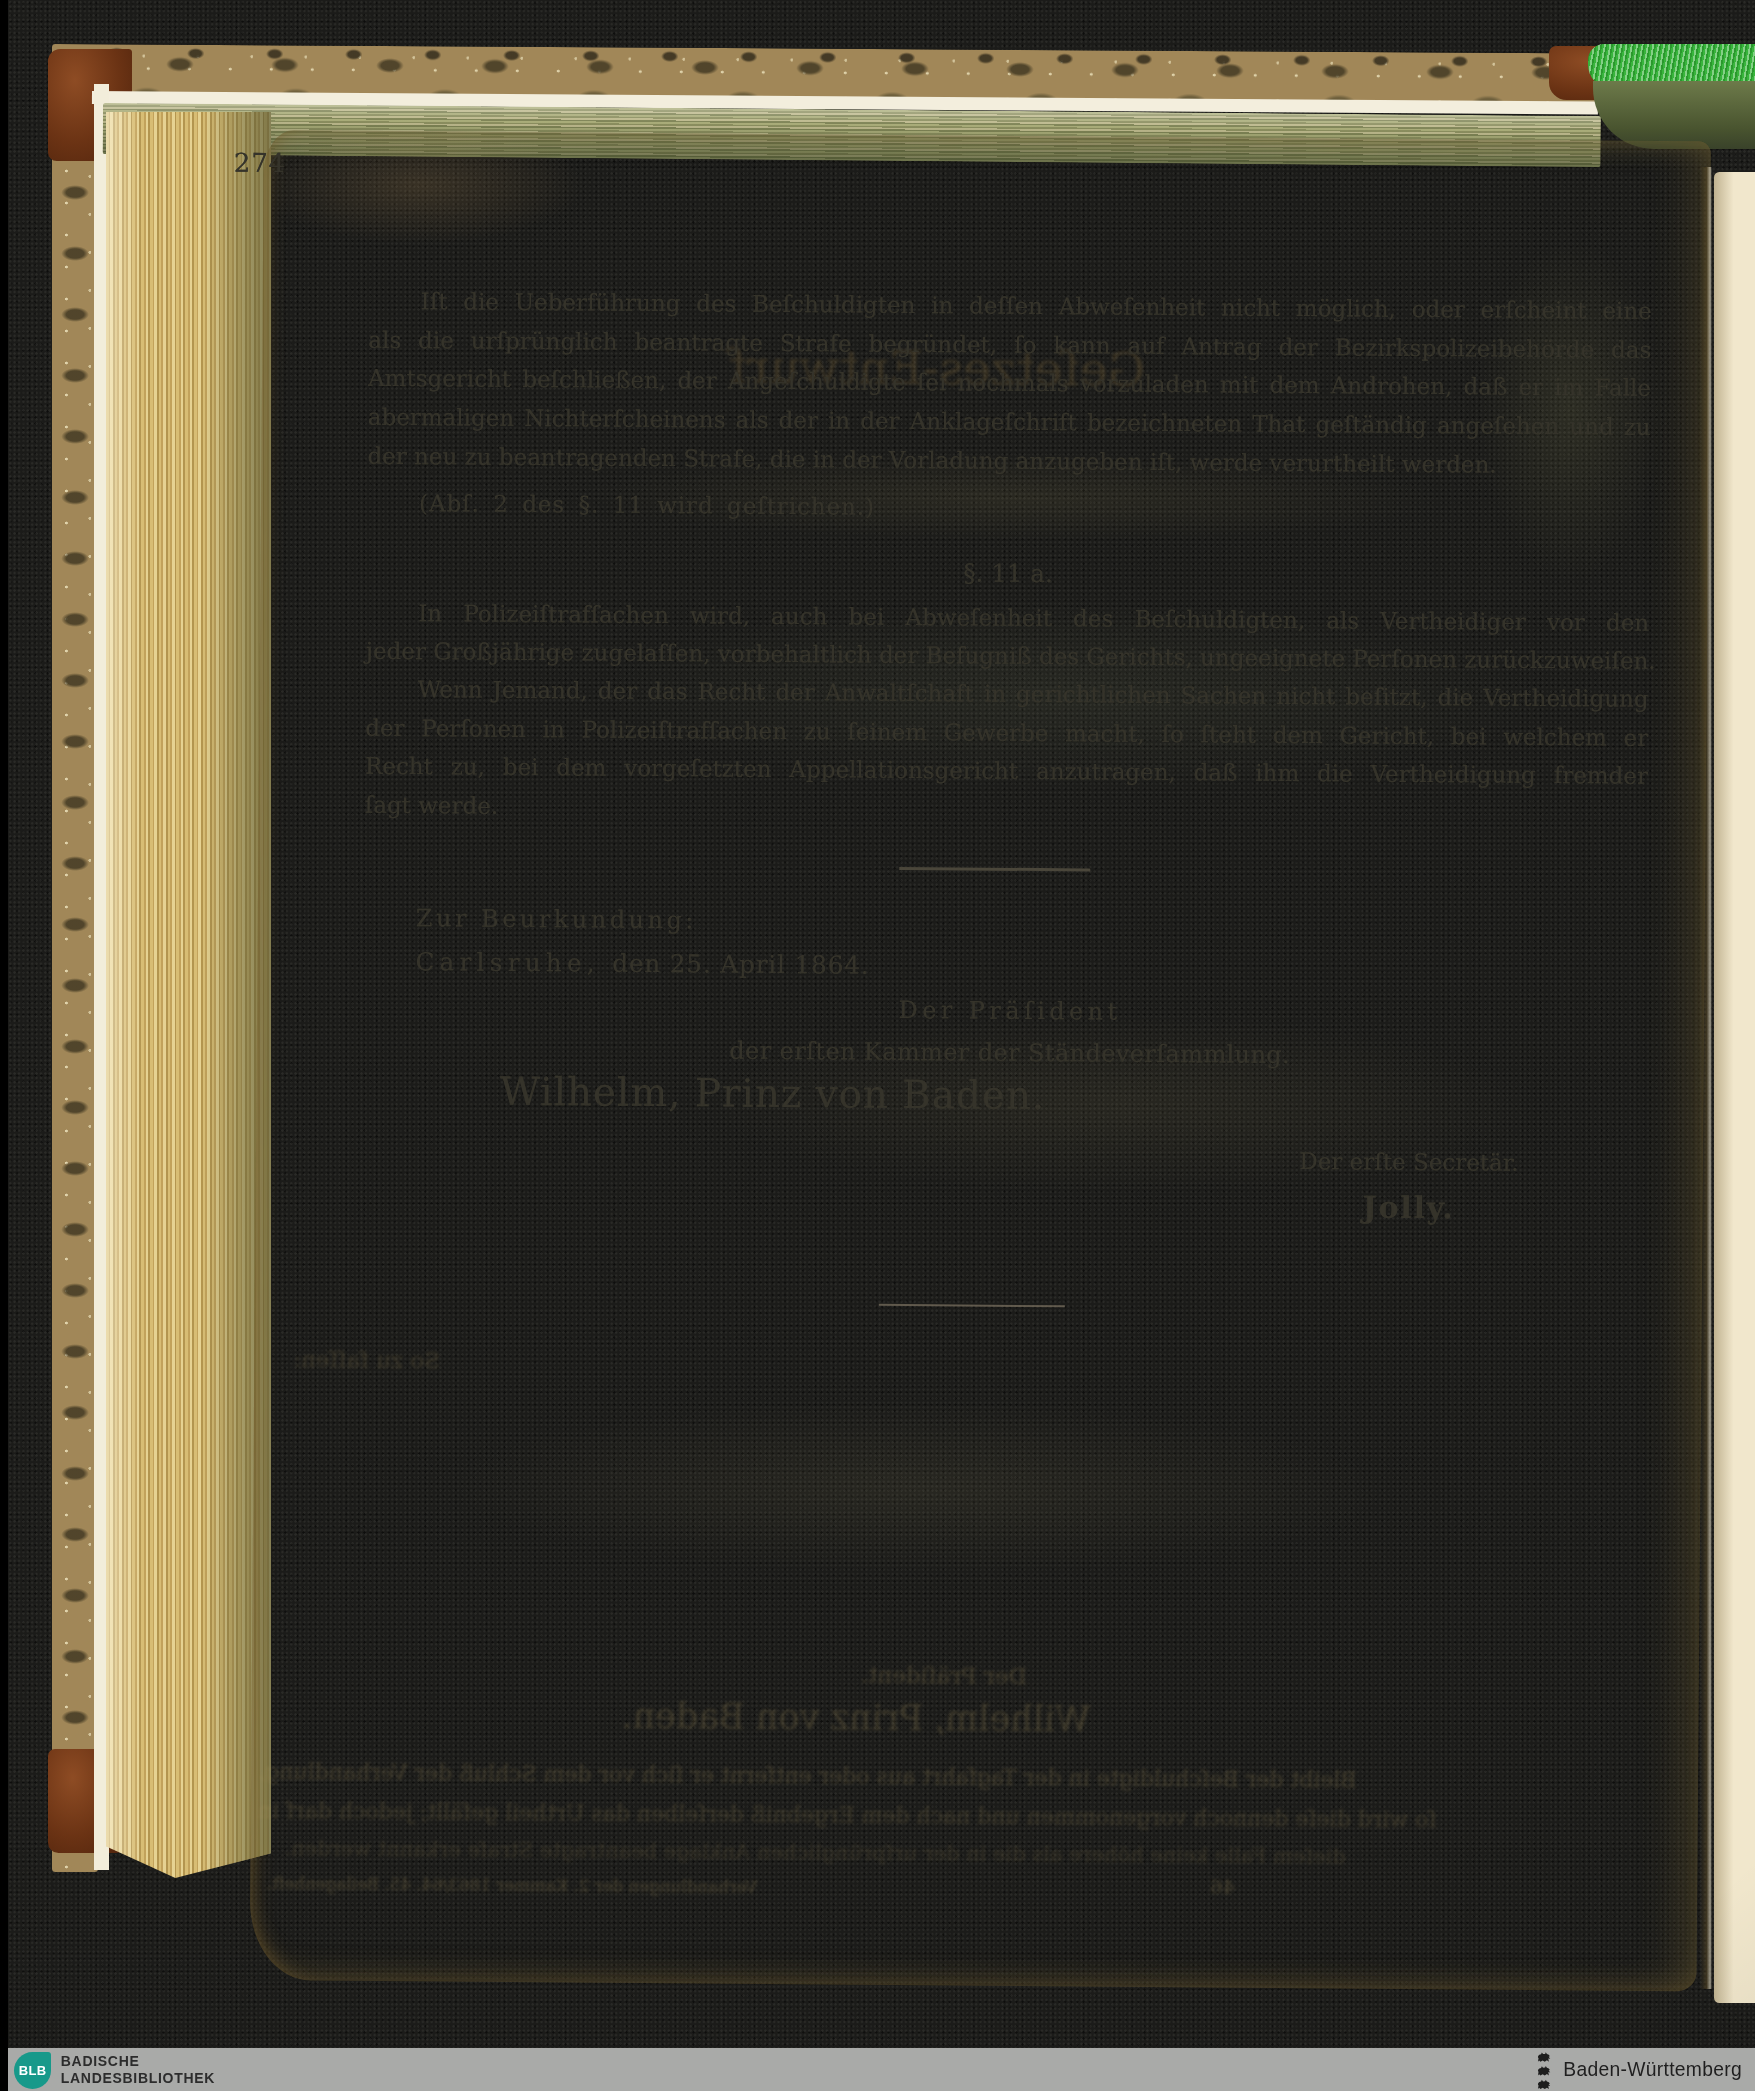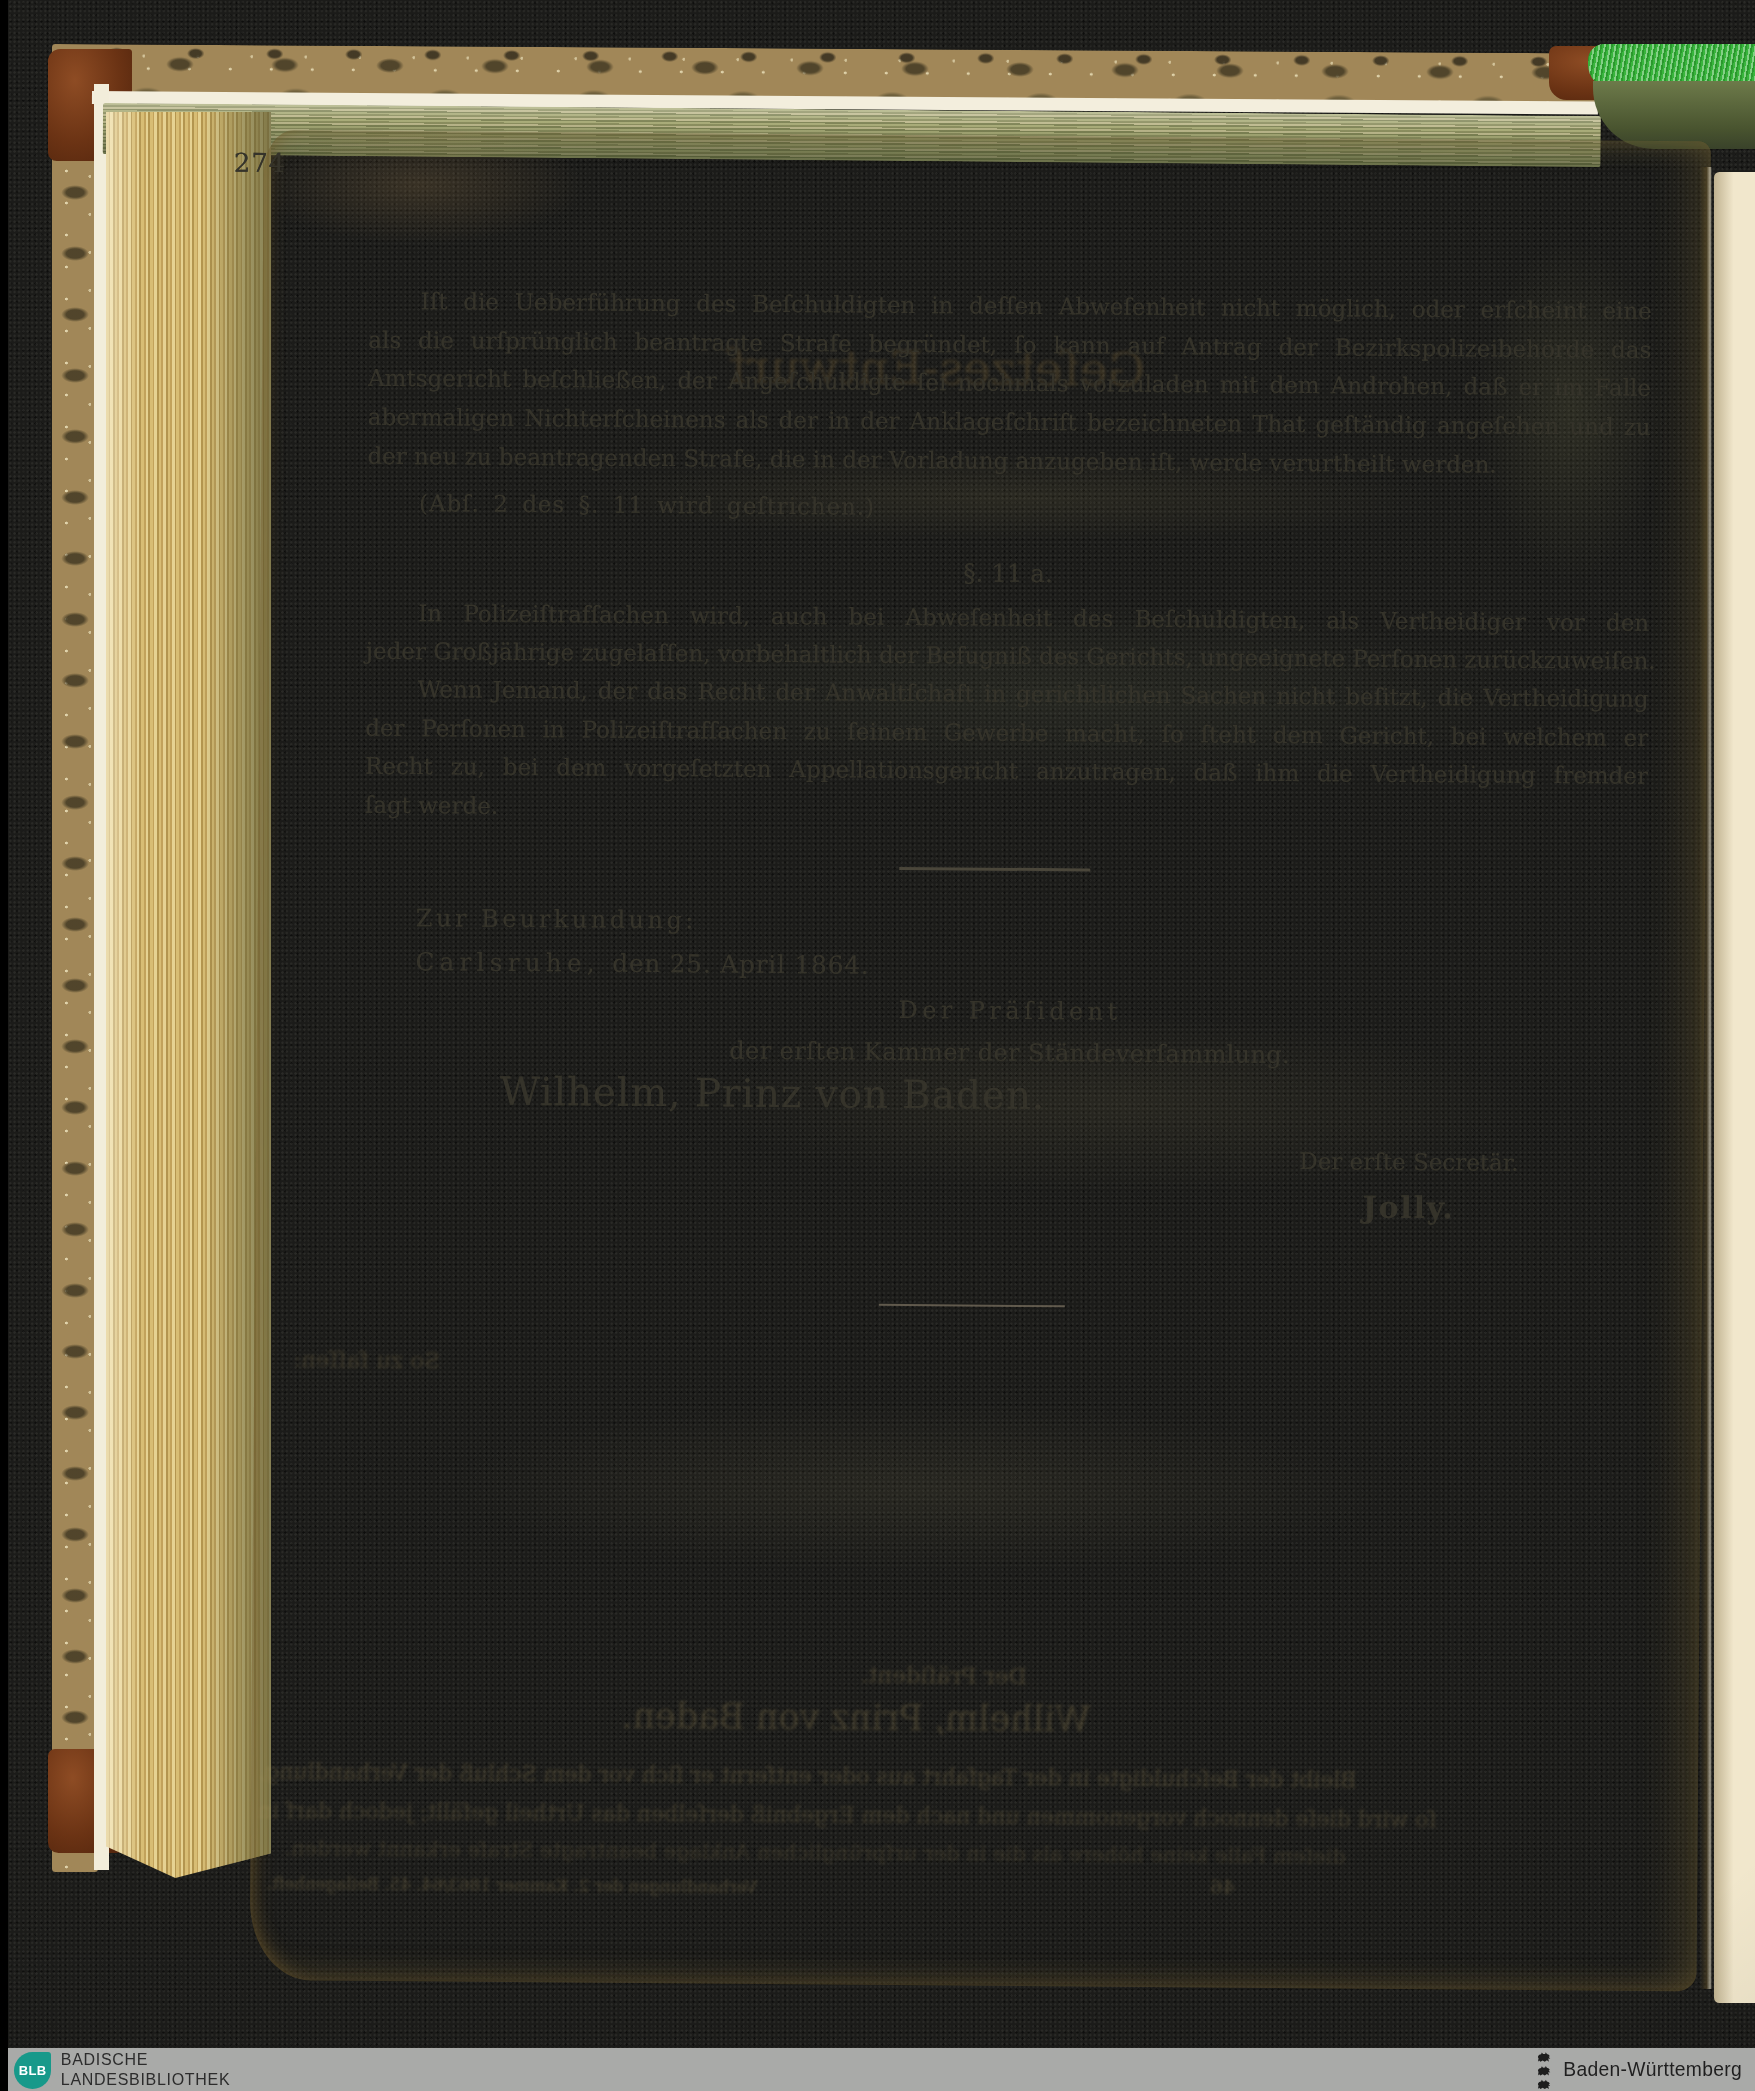--- a/index.html
+++ b/index.html
@@ -127,21 +127,21 @@
        background:radial-gradient(55% 50% at 50% 50%, rgba(150,142,100,.1), transparent 75%);}
 
   
   .footer{position:absolute;left:0;bottom:0;width:1756px;height:44px;background:#a9aaa8;
           display:flex;align-items:center;justify-content:space-between;
           font-family:"Liberation Sans",sans-serif;}
   .f-left{display:flex;align-items:center;gap:9.7px;padding-left:6.1px;}
   .blb-logo{width:37px;height:37px;background:#17998a;border-radius:50% 8% 50% 50%;
             display:flex;align-items:center;justify-content:center;
             color:#fff;font-weight:bold;font-size:13px;letter-spacing:0.4px;}
-  .lib-name{color:#2c2c2c;font-weight:normal;font-size:16px;line-height:1.25;letter-spacing:0.7px;}
+  .lib-name{color:#2c2c2c;font-weight:bold;font-size:14px;line-height:1.25;letter-spacing:0.7px;}
   .f-right{display:flex;align-items:center;gap:10.5px;padding-right:22px;color:#1f1f1f;}
   .bw-arms{display:block;}
   .state{font-size:19.3px;letter-spacing:0.3px;}
 </style>
 </head>
 <body>
 
 <div id="root">
 
   <div class="photo">

